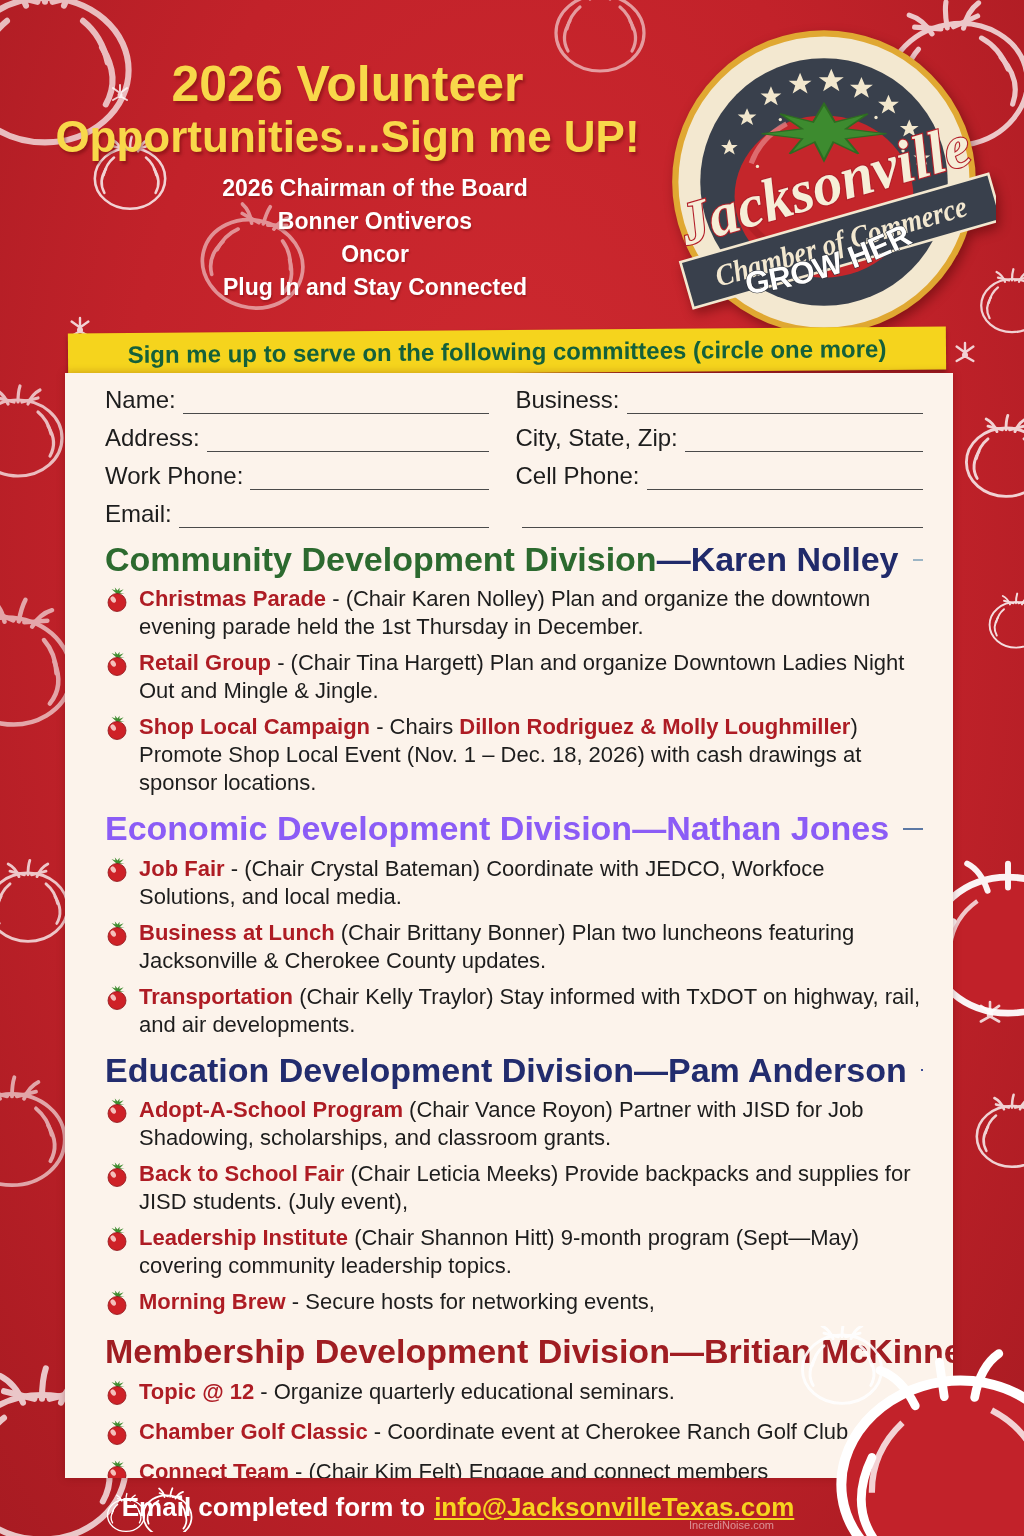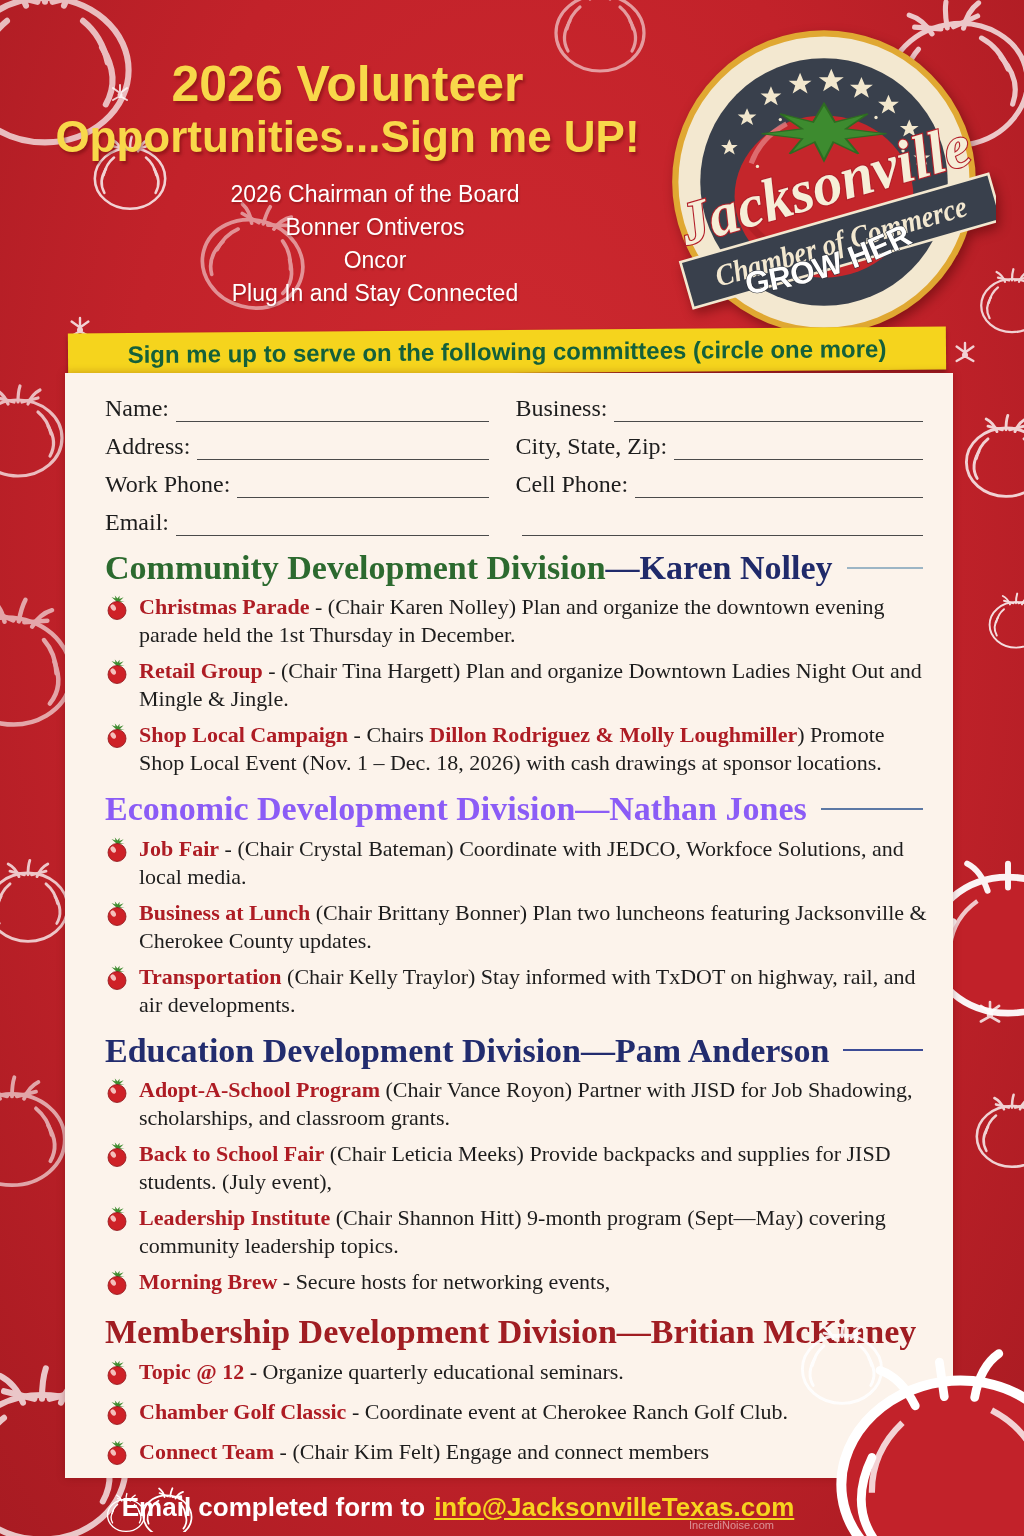--- a/index.html
+++ b/index.html
@@ -7,33 +7,33 @@
     width:1024px;height:1536px;position:relative;overflow:hidden;
     background:radial-gradient(ellipse at 50% 38%, #cf2a30 0%, #c2222a 55%, #a81b22 100%);
     font-family:"Liberation Sans",sans-serif;
   }
   .bg-doodles{position:absolute;left:0;top:0;z-index:0;}
   
   .header-title{position:absolute;top:56px;left:25px;width:645px;text-align:center;z-index:1;
     color:#f8d84a;font-weight:bold;text-shadow:2px 3px 3px rgba(80,0,0,.35);}
   .header-title .t1{font-size:50px;line-height:1.12;display:block;}
   .header-title .t2{font-size:44px;line-height:1.15;display:block;}
-  .header-sub{position:absolute;top:178px;left:95px;width:560px;text-align:center;z-index:1;
-    color:#ffffff;font-weight:normal;font-size:23px;line-height:33px;text-shadow:1px 2px 2px rgba(80,0,0,.3);}
+  .header-sub{position:absolute;top:172px;left:95px;width:560px;text-align:center;z-index:1;
+    color:#ffffff;font-weight:bold;font-size:23px;line-height:33px;text-shadow:1px 2px 2px rgba(80,0,0,.3);}
   .logo{position:absolute;top:26px;left:652px;width:344px;height:312px;z-index:1;
     filter:drop-shadow(3px 5px 6px rgba(60,0,0,.45));}
   
   .banner{position:absolute;top:330px;left:68px;width:878px;height:43px;background:#f5d41d;
     transform:rotate(-0.45deg);z-index:2;display:flex;align-items:center;justify-content:center;
     box-shadow:0 3px 4px rgba(0,0,0,.3);}
   .banner span{color:#14603a;font-weight:bold;font-size:24px;white-space:nowrap;}
   
   .card{position:absolute;top:373px;left:65px;width:888px;height:1105px;background:#fcf3eb;
-    z-index:2;padding:16px 26px 0 40px;box-sizing:border-box;overflow:hidden;
-    box-shadow:0 0 8px rgba(90,0,0,.3);font-family:Liberation Serif, serif;}
+    z-index:2;padding:8px 26px 0 40px;box-sizing:border-box;overflow:hidden;
+    box-shadow:0 0 8px rgba(90,0,0,.3);}
   .form-grid{display:grid;grid-template-columns:1fr 1.06fr;column-gap:26px;row-gap:7px;margin:2px 4px 10px 0;}
   .frow{display:flex;align-items:flex-end;height:31px;font-size:24px;color:#1d1d1d;}
   .frow .lbl{white-space:nowrap;padding-right:7px;}
   .frow .line{flex:1;border-bottom:1.5px solid #4a4a4a;height:26px;}
   .section-head{display:flex;align-items:center;margin-top:13px;margin-bottom:7px;
     font-weight:bold;font-size:34px;line-height:1.1;white-space:nowrap;}
   .section-head .rule{flex:1;height:2px;margin-left:14px;margin-right:4px;}
   .sec1-title{color:#2c6a2f}.sec1-leader{color:#202a6a}.sec1-rule{background:#9cb5c5}
   .sec2-title,.sec2-leader{color:#8b5cf6}.sec2-rule{background:#5c78a4}
   .sec3-title,.sec3-leader{color:#222c6e}.sec3-rule{background:#3c4c96}

